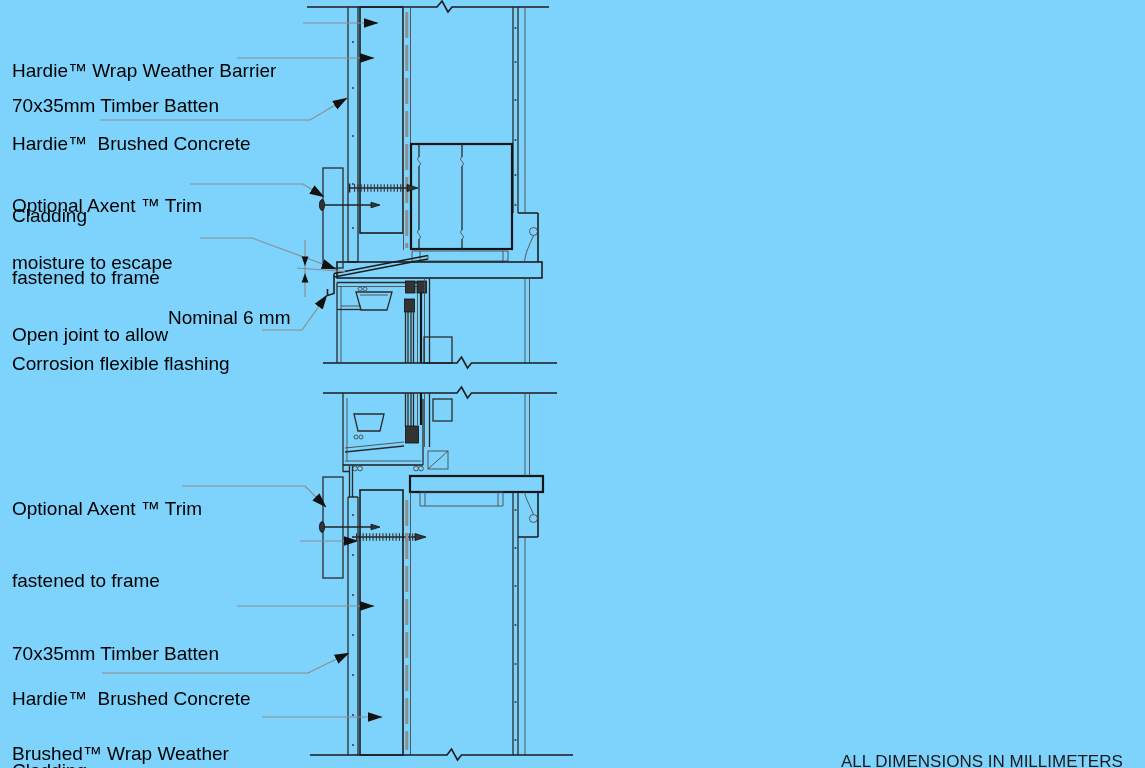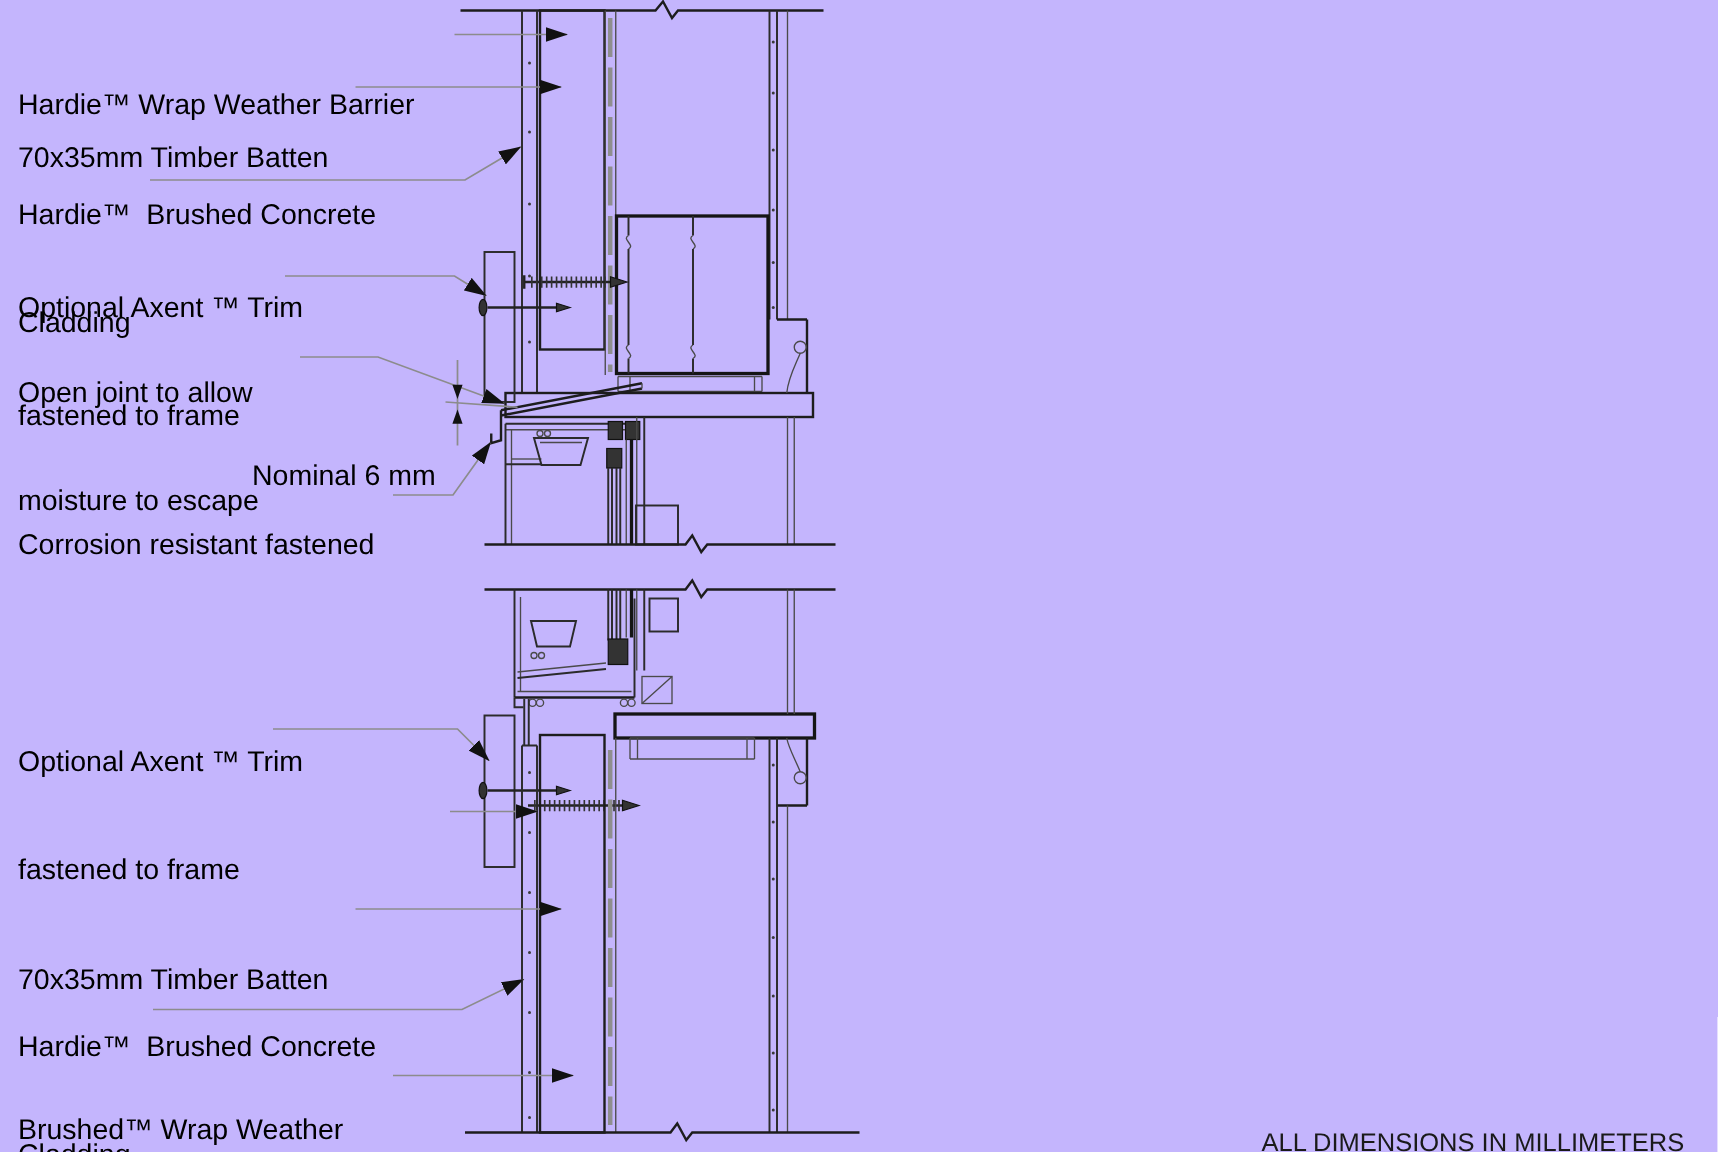--- a/index.html
+++ b/index.html
@@ -1,16 +1,16 @@
 <!DOCTYPE html>
 <html><head>
 <meta charset="utf-8">
 <style>
   html,body{margin:0;padding:0;background:#fff;}
-  .stage{position:relative;width:1145px;height:768px;background:#c4b5fd;overflow:hidden;
+  .stage{position:relative;width:1145px;height:768px;background:#7dd3fc;overflow:hidden;
          font-family:"Liberation Sans",sans-serif;color:#000;}
   .drawing{position:absolute;left:0;top:0;}
   .callout{position:absolute;font-size:19px;line-height:24px;white-space:pre;color:#000;}
   .note{position:absolute;left:841px;top:707px;font-size:17px;line-height:22px;color:#1a1a1a;white-space:pre;}
   svg *{fill:none;stroke:#2b2b2b;stroke-width:1.2;stroke-linecap:butt;}
   svg .thick{stroke-width:2.2;stroke:#151515;}
   svg .med{stroke-width:1.6;stroke:#1d1d1d;}
   svg .mid{stroke-width:1.3;}
   svg .thin{stroke-width:0.9;stroke:#4a4a4a;}
   svg .leader{stroke:#8c8c8c;stroke-width:1.15;}
@@ -271,28 +271,28 @@
   </div>
   <div class="callout" style="left:12px;top:84px">
     <div>Hardie™  Brushed Concrete</div>
     <div>Cladding</div>
   </div>
   <div class="callout" style="left:12px;top:146px">
     <div>Optional Axent ™ Trim</div>
     <div>fastened to frame</div>
   </div>
   <div class="callout" style="left:12px;top:203px">
+    <div>moisture to escape</div>
     <div>Open joint to allow</div>
-    <div>moisture to escape</div>
   </div>
   <div class="callout" style="left:168px;top:258px">
     <div>Nominal 6 mm</div>
   </div>
   <div class="callout" style="left:12px;top:304px">
-    <div>Corrosion resistant fastened</div>
+    <div>Corrosion flexible flashing</div>
   </div>
   <div class="callout" style="left:12px;top:449px">
     <div>Optional Axent ™ Trim</div>
     <div>fastened to frame</div>
   </div>
   <div class="callout" style="left:12px;top:594px">
     <div>70x35mm Timber Batten</div>
   </div>
   <div class="callout" style="left:12px;top:639px">
     <div>Hardie™  Brushed Concrete</div>

